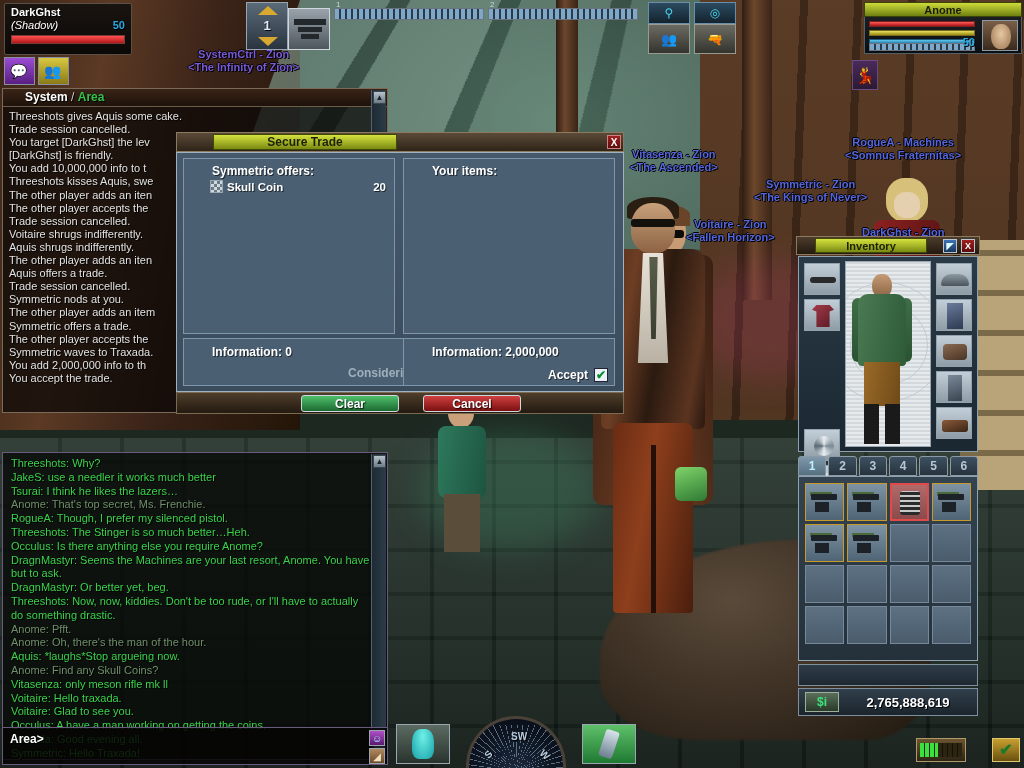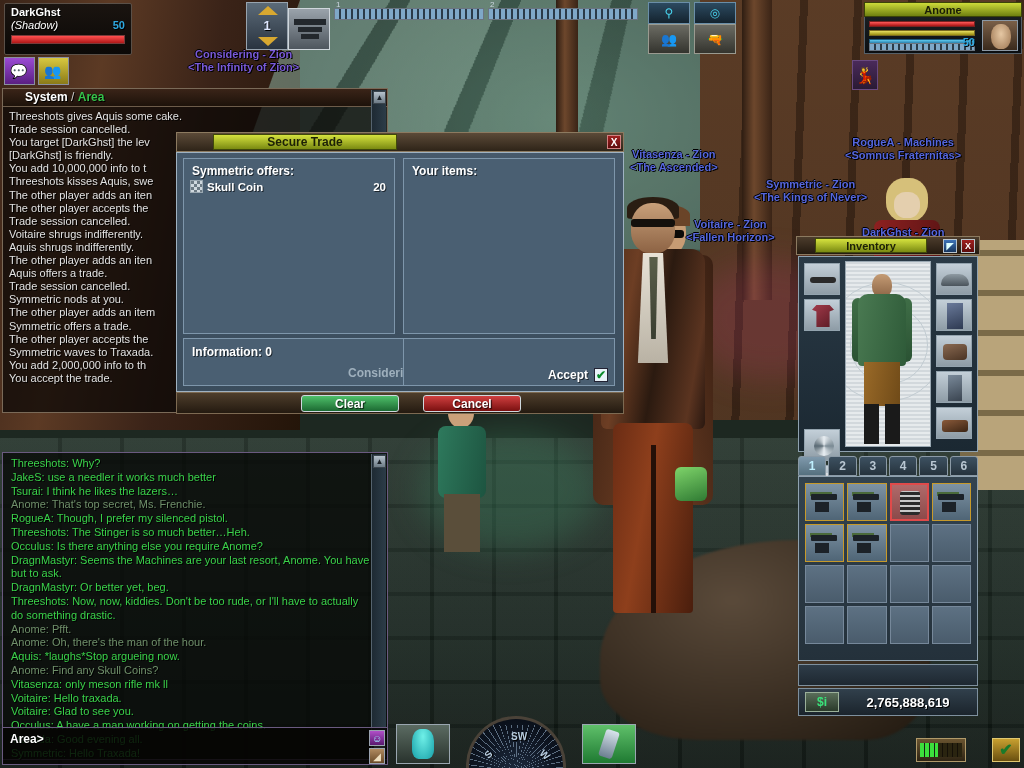--- a/index.html
+++ b/index.html
@@ -249,21 +249,21 @@
     background:linear-gradient(180deg,#d5e23e,#7a8a12);
     border:1px solid #40490a;
     text-align:center; font-size:12px; font-weight:bold; color:#1d2106; line-height:15px;
   }
   #trade .body {
     position:absolute; left:0; top:20px; width:448px; height:240px;
     background:linear-gradient(180deg,#46596b,#3a4c5c);
     border:1px solid #9fb2c2;
   }
   .tpane {
-    position:absolute; background:#4a5f72; border:1px solid #7e96ab;
+    position:absolute; background:#4a5f72; border:1px solid #7e96ab;padding-left:20px;
   }
   .tpane .hdr { font-size:12px; font-weight:bold; color:#fff; padding:5px 0 0 8px;
     text-shadow:1px 1px 0 rgba(0,0,0,.6); }
   .item-row { display:flex; align-items:center; padding:2px 8px 0 6px; }
   .item-row .ico {
     width:13px; height:13px; margin-right:4px;
     background:repeating-conic-gradient(#cfd8de 0 25%, #6c7a84 0 50%) 0 0/6px 6px;
     border:1px solid #9aa8b2;
   }
   .item-row .nm { flex:1; font-size:11.5px; font-weight:bold; color:#fff; text-shadow:1px 1px 0 rgba(0,0,0,.6); }
@@ -458,21 +458,21 @@
       <div class="leg-split"></div>
     <div class="hair"></div>
       <div class="head"></div>
       <div class="glasses"></div>
     <div class="hand"></div>
   </div>
 </div>
 
 <div id="nametag-layer">
     <div class="nametag purple" style="left: 188px; top: 48px;">
-      <div>Considering - Zion</div>
+      <div>SystemCtrl - Zion</div>
       <div>&lt;The Infinity of Zion&gt;</div>
     </div>
     <div class="nametag" style="left: 630px; top: 148px;">
       <div>Vitasenza - Zion</div>
       <div>&lt;The Ascended&gt;</div>
     </div>
     <div class="nametag" style="left: 845px; top: 136px;">
       <div>RogueA - Machines</div>
       <div>&lt;Somnus Fraternitas&gt;</div>
     </div>
@@ -641,20 +641,21 @@
     </div>
     <div class="tpane" style="left:226px;top:5px;width:212px;height:176px;">
       <div class="hdr">Your items:</div>
       <div id="trade-right-items"></div>
     </div>
     <div class="tpane" style="left:6px;top:185px;width:244px;height:48px;">
       <div class="info-line">Information: 0</div>
       <div class="status-line status-considering">Considering</div>
     </div>
     <div class="tpane" style="left:226px;top:185px;width:212px;height:48px;">
+      <div class="info-line">Information: 2,000,000</div>
       <div class="accept-wrap">
         <span class="lbl">Accept</span>
         <span class="chk">✔</span>
       </div>
     </div>
   </div>
   <div class="footer">
     <div class="tbtn green">Clear</div>
     <div class="tbtn red">Cancel</div>
   </div>

